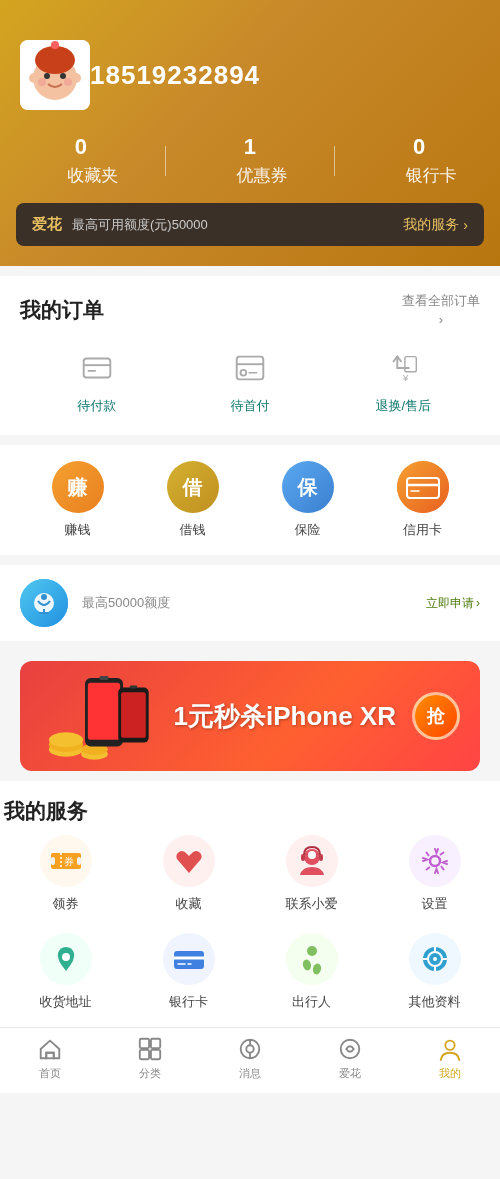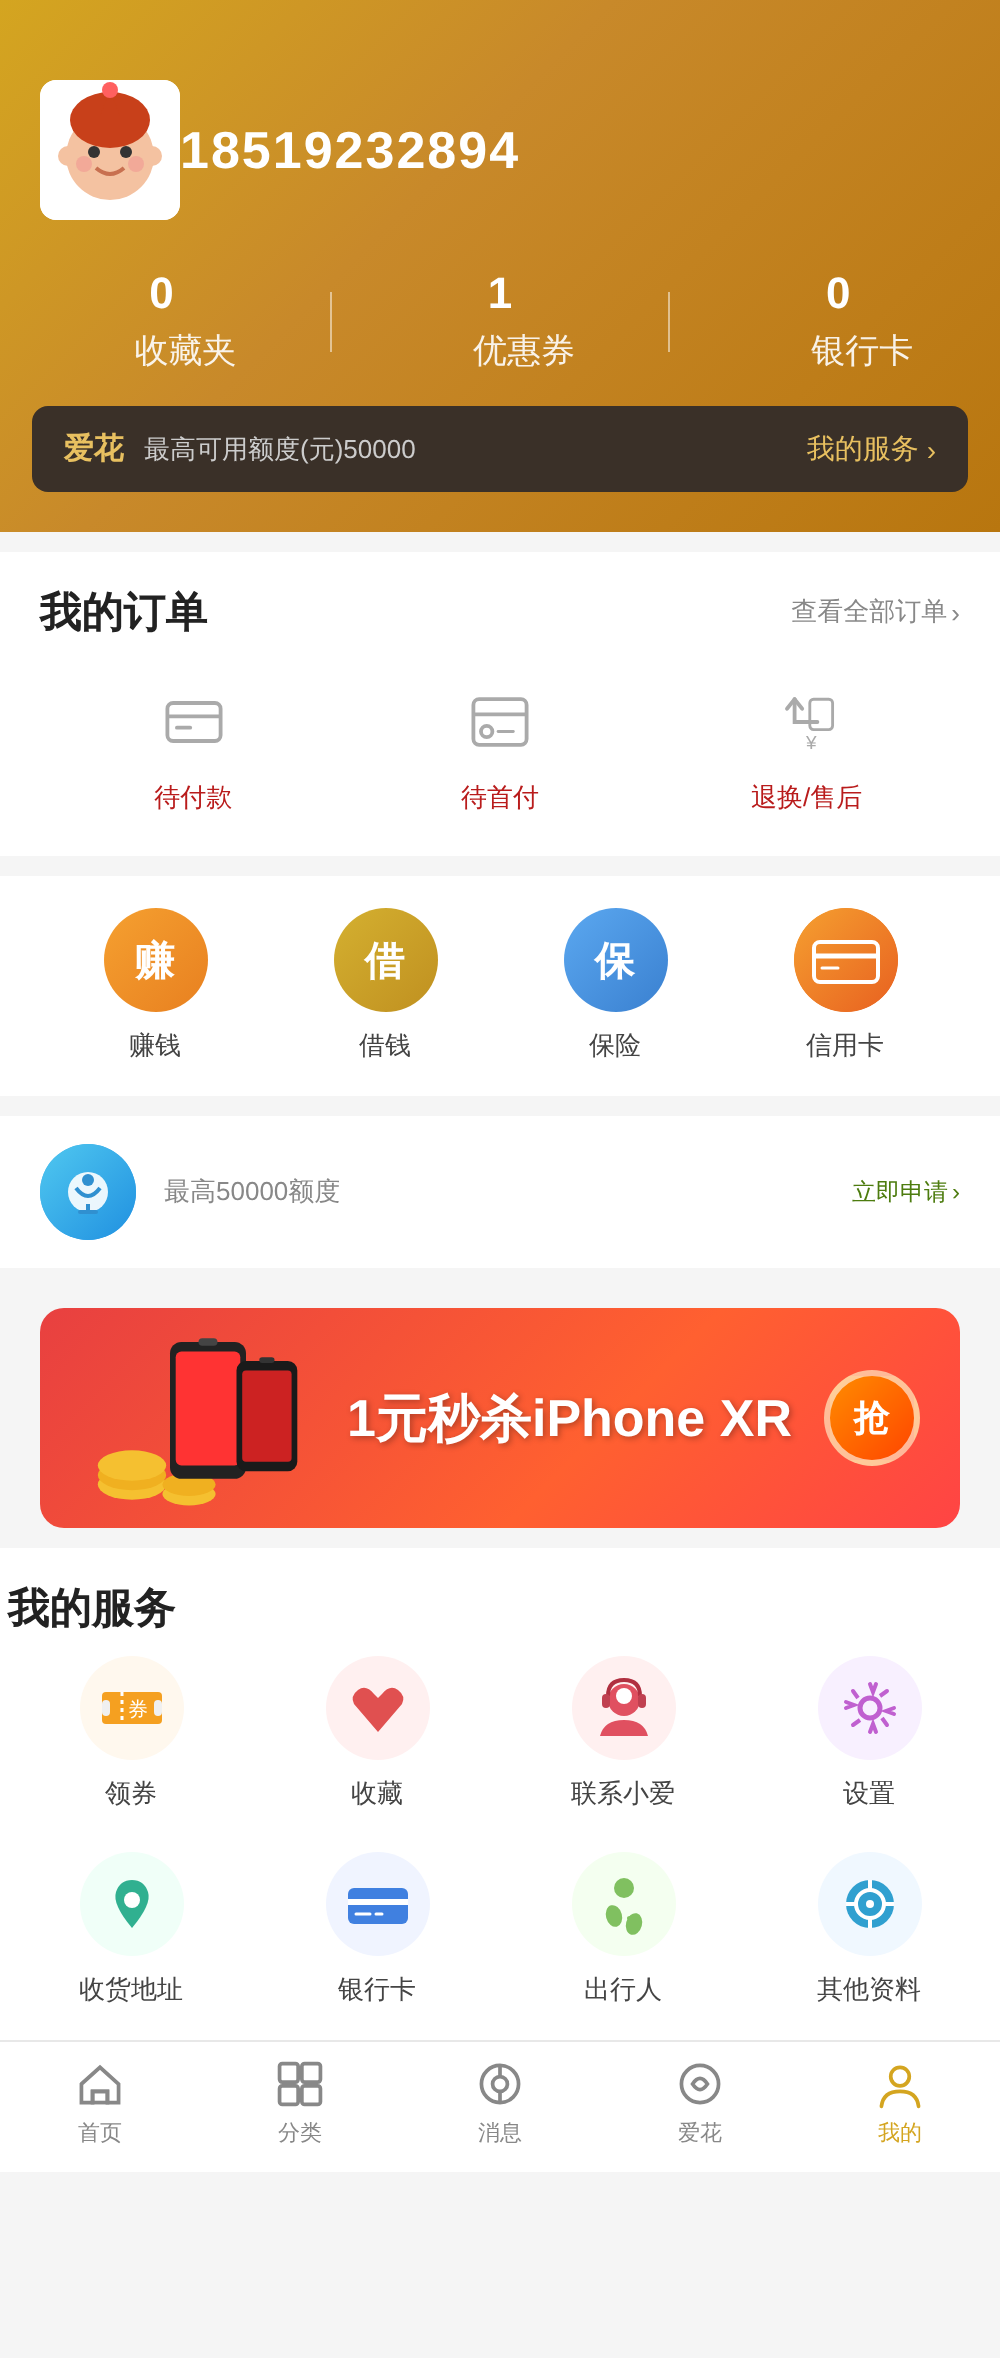--- a/index.html
+++ b/index.html
@@ -147,21 +147,21 @@
       display: flex;
       align-items: center;
       justify-content: center;
     }
     .order-icon-svg {
       width: 38px;
       height: 38px;
     }
     .order-label {
       font-size: 13px;
-      color: #b91c1c;
+      color: #0f766e;
     }
     .service-item {
       display: flex;
       flex-direction: column;
       align-items: center;
       gap: 8px;
       flex: 1;
     }
     .service-icon-circle {
       width: 52px;
@@ -400,21 +400,21 @@
     <div style="display:flex;align-items:center;gap:4px;">
       <span class="credit-activate">我的服务</span>
       <span class="credit-chevron">›</span>
     </div>
   </div>
 </div>
 
 <div class="section">
   <div class="section-header">
     <span class="section-title">我的订单</span>
-    <div style="display:flex;align-items:center;gap:2px;">
+    <div style="display:flex;align-items:center;gap:2px;flex-direction:column;">
       <span class="section-link">查看全部订单</span>
       <span class="section-link-chevron">›</span>
     </div>
   </div>
 
   <div class="order-grid">
 
     <div class="order-item">
       <div class="order-icon-box">
         <svg viewBox="0 0 40 40" class="order-icon-svg">

